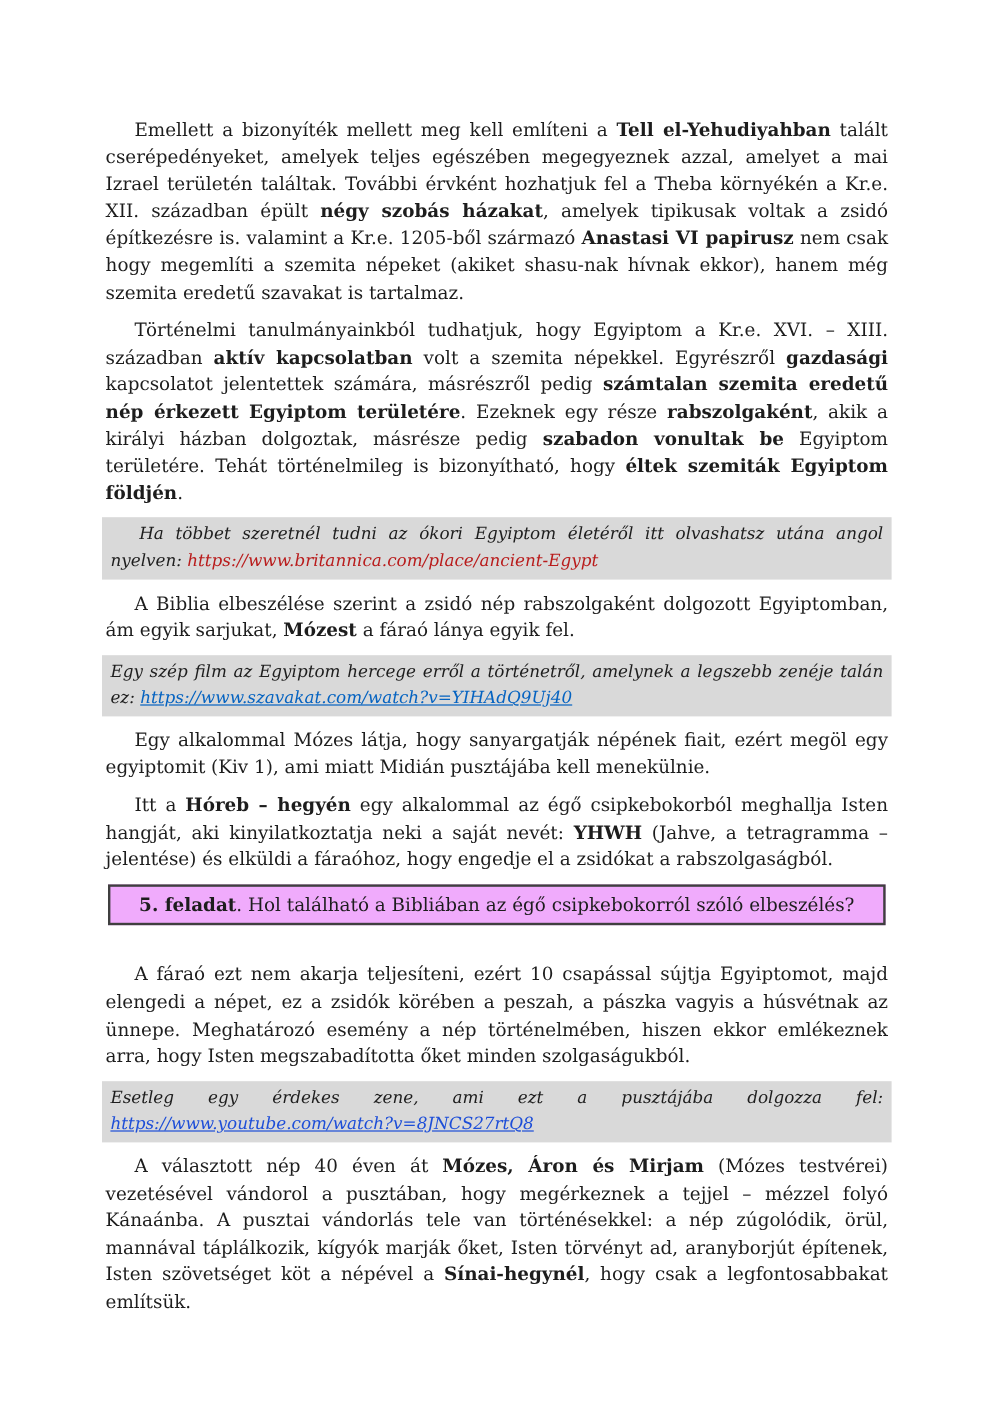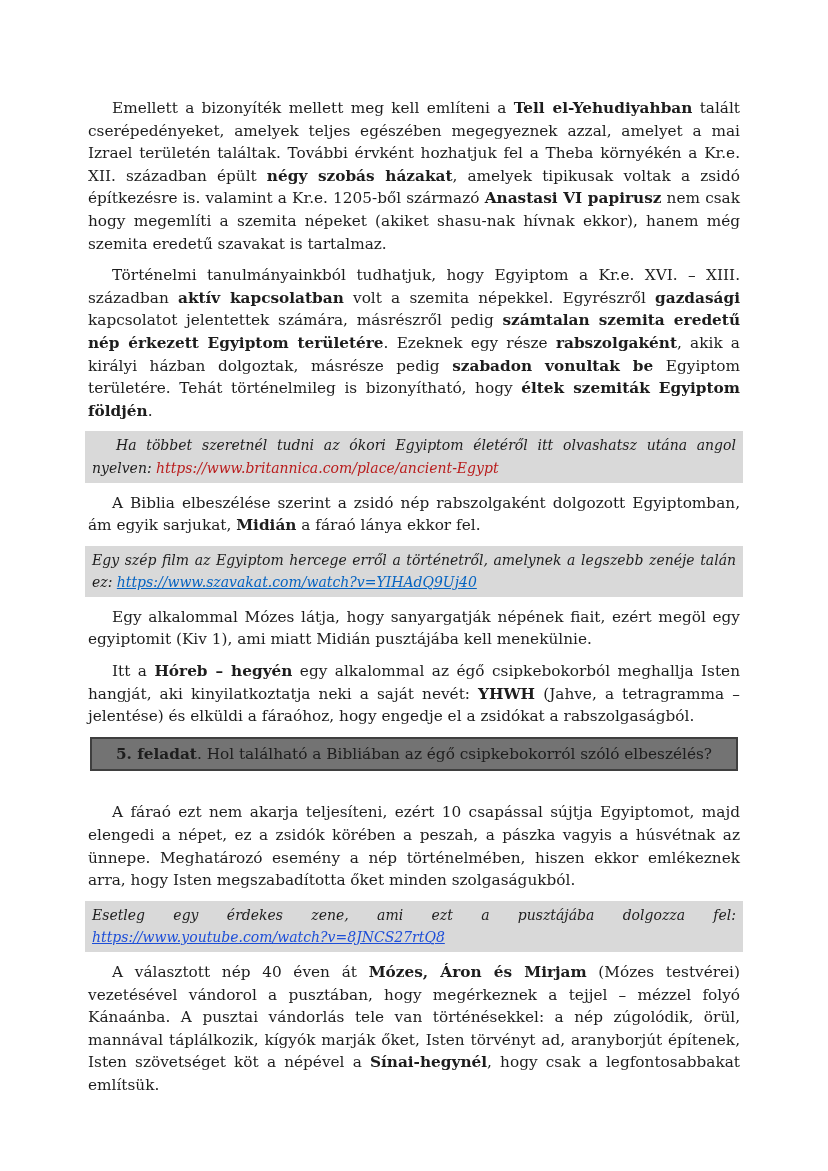--- a/index.html
+++ b/index.html
@@ -36,40 +36,40 @@
   }
   .note.note-indent { text-indent: 24px; }
   .note a { font-style: italic; cursor: pointer; }
   a.link-plain  { color: #b91c1c; text-decoration: none; }
   a.link-blue   { color: #0563c1; text-decoration: underline; }
   a.link-purple { color: #1d4ed8; text-decoration: underline; }
 
   .task {
     margin: 4px 2px 30px 2px;
     border: 2px solid #3f3f3f;
-    background: #737373;
+    background: #f0abfc;
     text-align: center;
     padding: 4px 10px;
     font-size: 15.3px;
     line-height: 22.6px;
   }
   .task b { font-weight: bold; }
 </style>
 </head>
 <body>
 
 <div class="page">
 
   <p class="body-para"><span>Emellett a bizonyíték mellett meg kell említeni a </span><b>Tell el-Yehudiyahban</b><span> talált cserépedényeket, amelyek teljes egészében megegyeznek azzal, amelyet a mai Izrael területén találtak. További érvként hozhatjuk fel a Theba környékén a Kr.e. XII. században épült </span><b>négy szobás házakat</b><span>, amelyek tipikusak voltak a zsidó építkezésre is. valamint a Kr.e. 1205-ből származó </span><b>Anastasi VI papirusz</b><span> nem csak hogy megemlíti a szemita népeket (akiket shasu-nak hívnak ekkor), hanem még szemita eredetű szavakat is tartalmaz.</span></p>
 
   <p class="body-para"><span>Történelmi tanulmányainkból tudhatjuk, hogy Egyiptom a Kr.e. XVI. – XIII. században </span><b>aktív kapcsolatban</b><span> volt a szemita népekkel. Egyrészről </span><b>gazdasági</b><span> kapcsolatot jelentettek számára, másrészről pedig </span><b>számtalan szemita eredetű nép érkezett Egyiptom területére</b><span>. Ezeknek egy része </span><b>rabszolgaként</b><span>, akik a királyi házban dolgoztak, másrésze pedig </span><b>szabadon vonultak be</b><span> Egyiptom területére. Tehát történelmileg is bizonyítható, hogy </span><b>éltek szemiták Egyiptom földjén</b><span>.</span></p>
 
   <div class="note note-indent"><span>Ha többet szeretnél tudni az ókori Egyiptom életéről itt olvashatsz utána angol nyelven: </span><a class="link-plain">https://www.britannica.com/place/ancient-Egypt</a></div>
 
-  <p class="body-para"><span>A Biblia elbeszélése szerint a zsidó nép rabszolgaként dolgozott Egyiptomban, ám egyik sarjukat, </span><b>Midián</b><span> a fáraó lánya ekkor fel.</span></p>
+  <p class="body-para"><span>A Biblia elbeszélése szerint a zsidó nép rabszolgaként dolgozott Egyiptomban, ám egyik sarjukat, </span><b>Mózest</b><span> a fáraó lánya egyik fel.</span></p>
 
   <div class="note"><span>Egy szép film az Egyiptom hercege erről a történetről, amelynek a legszebb zenéje talán ez: </span><a class="link-blue">https://www.szavakat.com/watch?v=YIHAdQ9Uj40</a></div>
 
   <p class="body-para"><span>Egy alkalommal Mózes látja, hogy sanyargatják népének fiait, ezért megöl egy egyiptomit (Kiv 1), ami miatt Midián pusztájába kell menekülnie.</span></p>
 
   <p class="body-para"><span>Itt a </span><b>Hóreb – hegyén</b><span> egy alkalommal az égő csipkebokorból meghallja Isten hangját, aki kinyilatkoztatja neki a saját nevét: </span><b>YHWH</b><span> (Jahve, a tetragramma – jelentése) és elküldi a fáraóhoz, hogy engedje el a zsidókat a rabszolgaságból.</span></p>
 
   <div class="task"><b>5. feladat</b><span>. Hol található a Bibliában az égő csipkebokorról szóló elbeszélés?</span></div>
 
   <p class="body-para"><span>A fáraó ezt nem akarja teljesíteni, ezért 10 csapással sújtja Egyiptomot, majd elengedi a népet, ez a zsidók körében a peszah, a pászka vagyis a húsvétnak az ünnepe. Meghatározó esemény a nép történelmében, hiszen ekkor emlékeznek arra, hogy Isten megszabadította őket minden szolgaságukból.</span></p>

